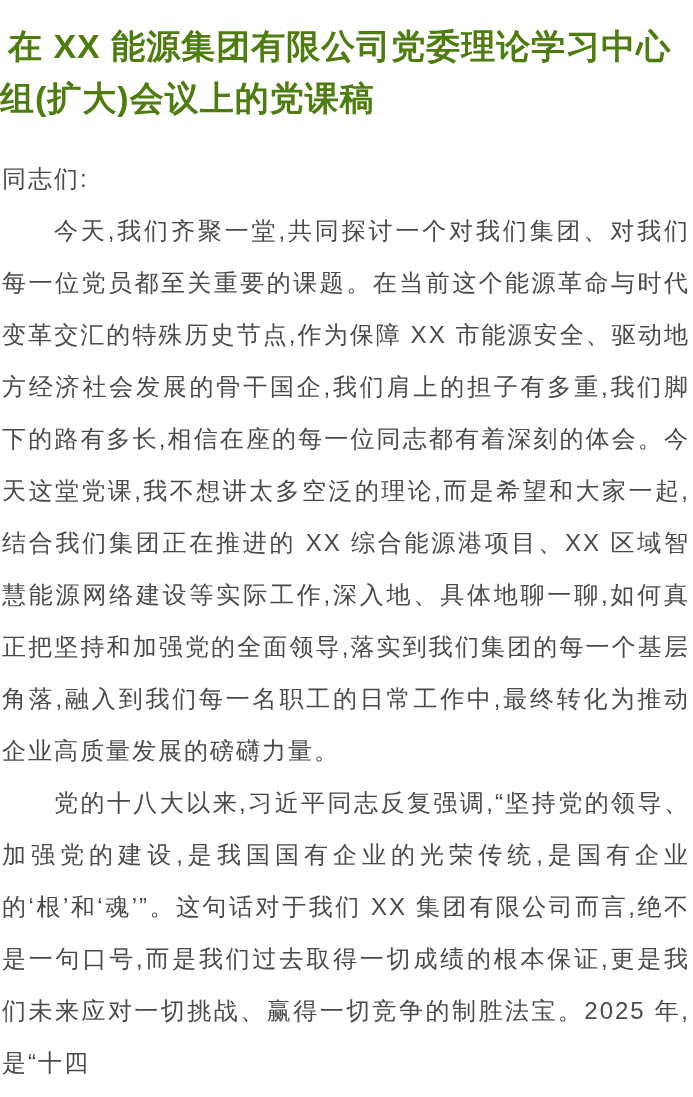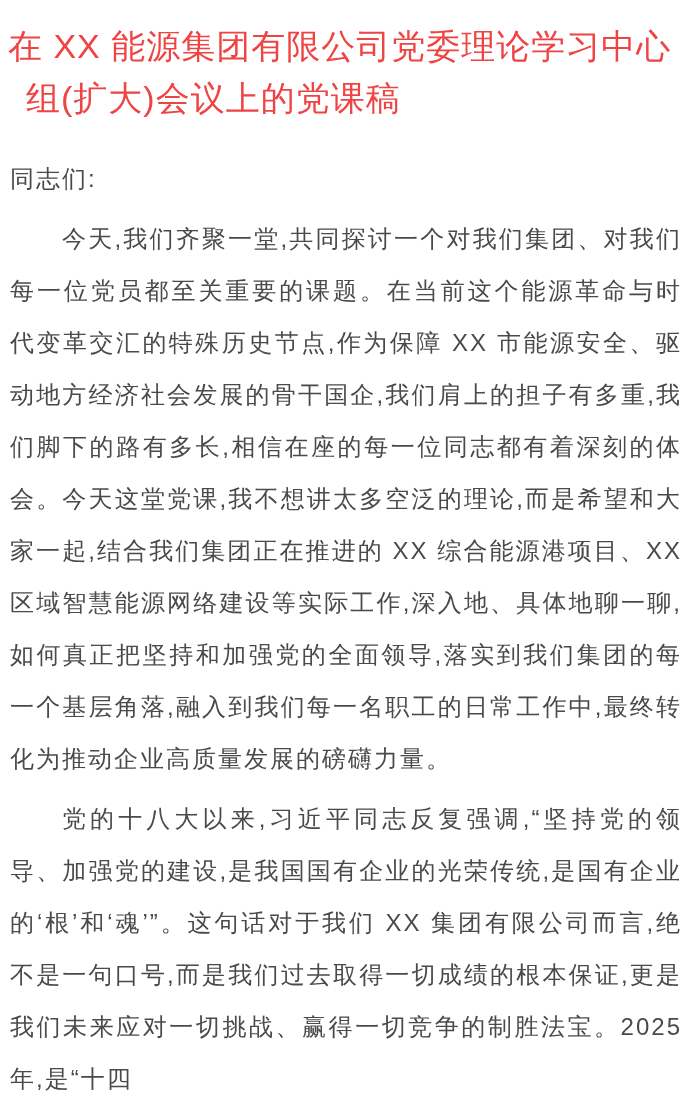--- a/index.html
+++ b/index.html
@@ -15,34 +15,34 @@
   }
   .page {
     width: 693px;
     height: 1097px;
     background: #ffffff;
     box-sizing: border-box;
   }
   .doc-title {
     margin: 20px 0 0 0;
     font-size: 34px;
-    font-weight: 400;
+    font-weight: 700;
     line-height: 52px;
     letter-spacing: 1px;
-    color: #ef4444;
+    color: #4d7c0f;
     white-space: nowrap;
   }
   .doc-title .title-line-1 { padding-left: 8px; }
-  .doc-title .title-line-2 { padding-left: 26px; }
+  .doc-title .title-line-2 { }
   .content {
     margin-top: 29px;
     padding: 0 3px 0 2px;
   }
   p.body-para {
-    margin: 8px;
+    margin: 0;
     font-size: 24px;
     line-height: 52px;
     letter-spacing: 2px;
     color: #4a4a4a;
     text-align: justify;
     text-justify: inter-character;
   }
   p.body-para.indent {
     text-indent: 52px;
   }

